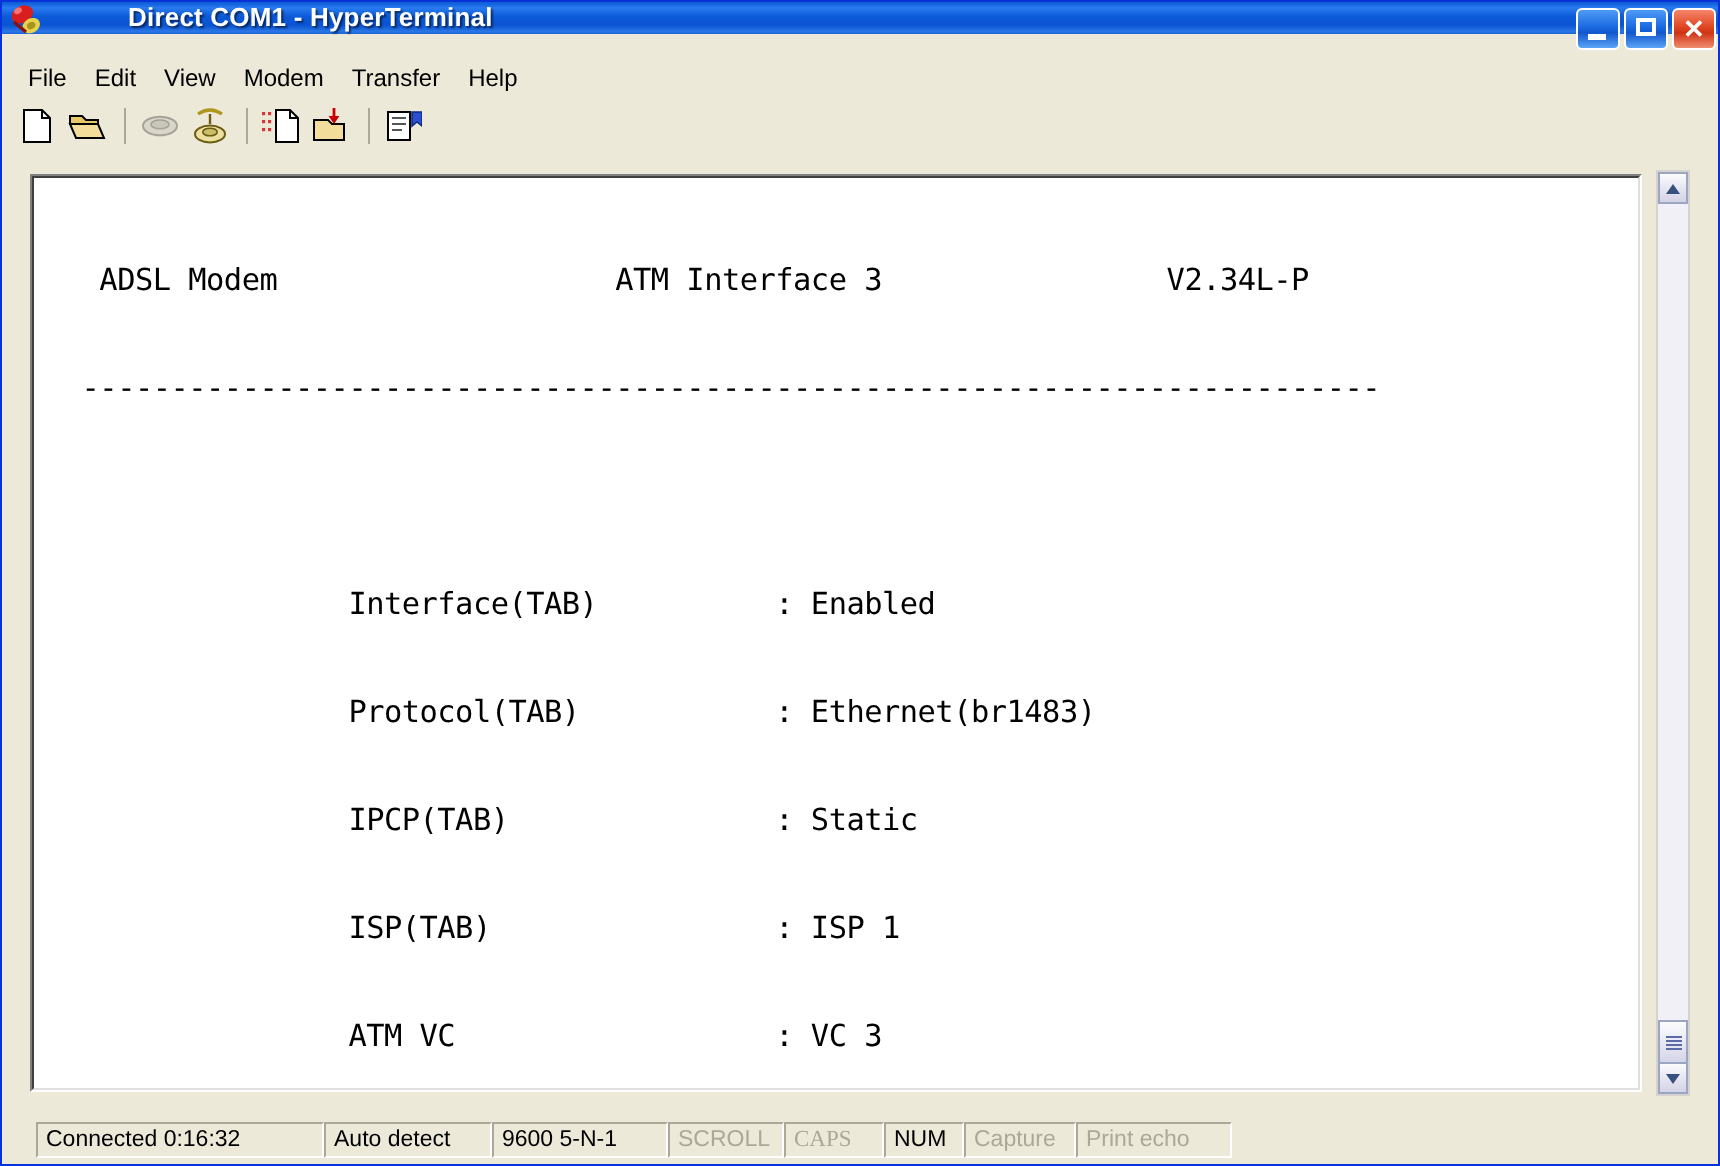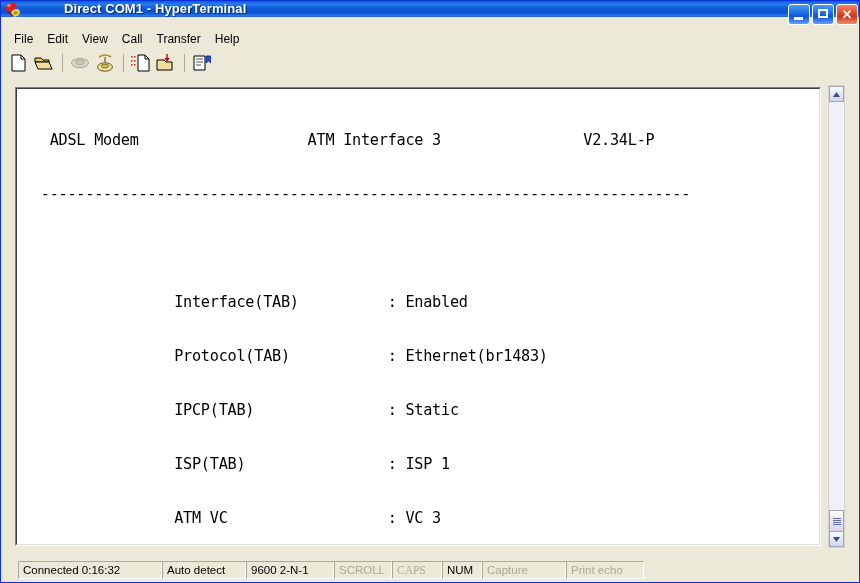--- a/index.html
+++ b/index.html
@@ -255,21 +255,21 @@
     white-space: nowrap;
     overflow: hidden;
   }
   .spanel.dim { color: #aca899; }
   .spanel.w1 { width: 144px; }
   .spanel.w2 { width: 84px; }
   .spanel.w3 { width: 88px; }
   .spanel.w4 { width: 58px; }
   .spanel.w5 { width: 50px; font-family: Liberation Serif, serif; }
   .spanel.w6 { width: 40px; }
-  .spanel.w7 { width: 84px; }
+  .spanel.w7 { width: 56px; }
   .spanel.w8 { width: 78px; }
 </style>
 </head>
 <body>
 
 <div id="app">
 
   <div class="titlebar">
     <div class="title-icon">
       <svg width="18" height="18" viewBox="0 0 18 18">
@@ -291,21 +291,21 @@
       <div class="winbtn close">
         <span class="glyph">✕</span>
       </div>
     </div>
   </div>
 
   <div class="menubar">
     <div class="menuitem">File</div>
     <div class="menuitem">Edit</div>
     <div class="menuitem">View</div>
-    <div class="menuitem">Call</div>
+    <div class="menuitem">Modem</div>
     <div class="menuitem">Transfer</div>
     <div class="menuitem">Help</div>
   </div>
 
   <div class="toolbar">
     <div class="tbbtn">
       <svg width="17" height="18" viewBox="0 0 17 18">
         <path d="M2 1 H11 L15 5 V17 H2 Z" fill="#ffffff" stroke="#000000" stroke-width="1"></path>
         <path d="M11 1 V5 H15" fill="none" stroke="#000000" stroke-width="1"></path>
       </svg>
@@ -410,21 +410,21 @@
         <svg width="7" height="5" viewBox="0 0 7 5">
             <path d="M0 0 H7 L3.5 5 Z" fill="#35507e"></path>
           </svg>
       </div>
     </div>
   </div>
 
   <div class="statusbar">
     <div class="spanel w1">Connected 0:16:32</div>
     <div class="spanel w2">Auto detect</div>
-    <div class="spanel w3">9600 2-N-1</div>
+    <div class="spanel w3">9600 5-N-1</div>
     <div class="spanel w4 dim">SCROLL</div>
     <div class="spanel w5 dim">CAPS</div>
     <div class="spanel w6">NUM</div>
     <div class="spanel w7 dim">Capture</div>
     <div class="spanel w8 dim">Print echo</div>
   </div>
 
 </div>
 
 </body></html>

